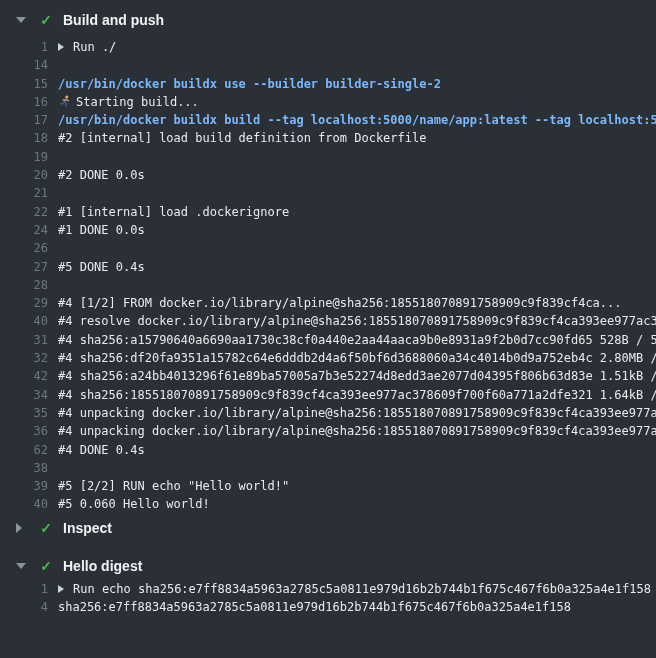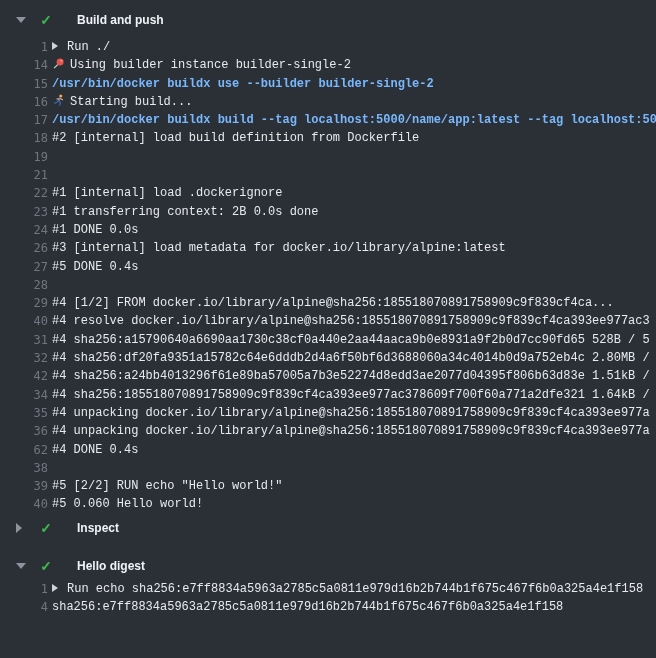--- a/index.html
+++ b/index.html
@@ -9,25 +9,25 @@
   html,body{margin:0;padding:0;}
   body{
     width:656px;height:658px;overflow:hidden;background:var(--bg);
     font-family:"Liberation Sans",sans-serif;
   }
   .section-header{display:flex;align-items:center;height:20px;cursor:pointer;}
   .chev-box{width:12px;margin-left:16px;display:flex;align-items:center;flex:none;}
   .chev-down{width:0;height:0;border-left:5px solid transparent;border-right:5px solid transparent;border-top:6px solid var(--chev);}
   .chev-right{width:0;height:0;border-top:5px solid transparent;border-bottom:5px solid transparent;border-left:6px solid var(--chev);}
   .check{color:var(--green);font-weight:bold;font-size:14px;margin-left:10px;width:16px;text-align:center;flex:none;}
-  .section-label{color:var(--label);font-weight:bold;font-size:12px;margin-left:23px;white-space:nowrap;}
+  .section-label{color:var(--label);font-weight:bold;font-size:14px;margin-left:9px;white-space:nowrap;}
   .lines{font-family:"DejaVu Sans Mono",monospace;font-size:12px;}
   .log-line{display:flex;height:18.3px;line-height:18.3px;white-space:pre;}
   .ln{width:48px;text-align:right;color:var(--ln);flex:none;}
-  .lt{margin-left:4px;color:var(--text);white-space:pre;overflow:hidden;font-family:Liberation Mono, monospace;}
+  .lt{margin-left:10px;color:var(--text);white-space:pre;overflow:hidden;}
   .lt.cmd{color:var(--cmd);font-weight:bold;}
   .run-toggle{display:inline-block;width:0;height:0;border-top:4px solid transparent;border-bottom:4px solid transparent;border-left:6px solid #ccd4db;margin-right:9px;}
   .icon-svg{vertical-align:-2px;margin-right:5px;}
   
   #sec-build-and-push .section-header{margin-top:10px;}
   #sec-build-and-push .lines{margin-top:8px;}
   #sec-inspect .section-header{margin-top:4px;}
   #sec-image-digest .section-header{margin-top:18px;}
   #sec-image-digest .lines{margin-top:4px;}
 </style>
@@ -38,40 +38,36 @@
     <div id="sec-build-and-push">
       <div class="section-header">
         <span class="chev-box">
           <span class="chev-down"></span>
         </span>
         <span class="check">✓</span>
         <span class="section-label">Build and push</span>
       </div>
       <div class="lines">
         <div class="log-line"><span class="ln">1</span><span class="lt"><span class="run-toggle"></span>Run ./</span></div>
-        <div class="log-line"><span class="ln">14</span><span class="lt"><svg class="icon-svg" width="13" height="13" viewBox="0 0 16 16">
-              <line x1="2.5" y1="13.8" x2="7.2" y2="9.2" stroke="#c8cdd2" stroke-width="1.4"></line>
-              <circle cx="10" cy="6.2" r="4.3" fill="#e5534b"></circle>
-              <circle cx="11.6" cy="4.6" r="1.3" fill="#ff938c"></circle>
-            </svg>Using builder instance builder-single-2</span></div>
+        <div class="log-line"><span class="ln">14</span></div>
         <div class="log-line"><span class="ln">15</span><span class="lt cmd">/usr/bin/docker buildx use --builder builder-single-2</span></div>
         <div class="log-line"><span class="ln">16</span><span class="lt"><svg class="icon-svg" width="13" height="13" viewBox="0 0 16 16">
               <circle cx="10.8" cy="2.4" r="1.9" fill="#f0a860"></circle>
               <path d="M10.2 4.6 L7.6 8.4" stroke="#4a84d8" stroke-width="2.4" fill="none"></path>
               <path d="M10.2 5.6 L13.4 7.4 M9.2 6.2 L5.6 6.0" stroke="#f0a860" stroke-width="1.4" fill="none"></path>
               <path d="M7.6 8.4 L10.4 10.8 L9.2 14.4 M7.4 8.8 L4.6 11.2 L2.4 10.6" stroke="#3b5f9e" stroke-width="1.7" fill="none"></path>
             </svg>Starting build...</span></div>
         <div class="log-line"><span class="ln">17</span><span class="lt cmd">/usr/bin/docker buildx build --tag localhost:5000/name/app:latest --tag localhost:50</span></div>
         <div class="log-line"><span class="ln">18</span><span class="lt">#2 [internal] load build definition from Dockerfile</span></div>
         <div class="log-line"><span class="ln">19</span></div>
+        <div class="log-line"><span class="ln">20</span><span class="lt">#2 DONE 0.0s</span></div>
         <div class="log-line"><span class="ln">21</span><span class="lt"></span></div>
         <div class="log-line"><span class="ln">22</span><span class="lt">#1 [internal] load .dockerignore</span></div>
-        <div class="log-line"><span class="ln">23</span><span class="lt">#1 transferring context: 2B 0.0s done</span></div>
         <div class="log-line"><span class="ln">24</span><span class="lt">#1 DONE 0.0s</span></div>
-        <div class="log-line"><span class="ln">26</span><span class="lt">#3 [internal] load metadata for docker.io/library/alpine:latest</span></div>
+        <div class="log-line"><span class="ln">26</span></div>
         <div class="log-line"><span class="ln">27</span><span class="lt">#5 DONE 0.4s</span></div>
         <div class="log-line"><span class="ln">28</span><span class="lt"></span></div>
         <div class="log-line"><span class="ln">29</span><span class="lt">#4 [1/2] FROM docker.io/library/alpine@sha256:185518070891758909c9f839cf4ca...</span></div>
         <div class="log-line"><span class="ln">40</span><span class="lt">#4 resolve docker.io/library/alpine@sha256:185518070891758909c9f839cf4ca393ee977ac3</span></div>
         <div class="log-line"><span class="ln">31</span><span class="lt">#4 sha256:a15790640a6690aa1730c38cf0a440e2aa44aaca9b0e8931a9f2b0d7cc90fd65 528B / 5</span></div>
         <div class="log-line"><span class="ln">32</span><span class="lt">#4 sha256:df20fa9351a15782c64e6dddb2d4a6f50bf6d3688060a34c4014b0d9a752eb4c 2.80MB /</span></div>
         <div class="log-line"><span class="ln">42</span><span class="lt">#4 sha256:a24bb4013296f61e89ba57005a7b3e52274d8edd3ae2077d04395f806b63d83e 1.51kB /</span></div>
         <div class="log-line"><span class="ln">34</span><span class="lt">#4 sha256:185518070891758909c9f839cf4ca393ee977ac378609f700f60a771a2dfe321 1.64kB /</span></div>
         <div class="log-line"><span class="ln">35</span><span class="lt">#4 unpacking docker.io/library/alpine@sha256:185518070891758909c9f839cf4ca393ee977a</span></div>
         <div class="log-line"><span class="ln">36</span><span class="lt">#4 unpacking docker.io/library/alpine@sha256:185518070891758909c9f839cf4ca393ee977a</span></div>

